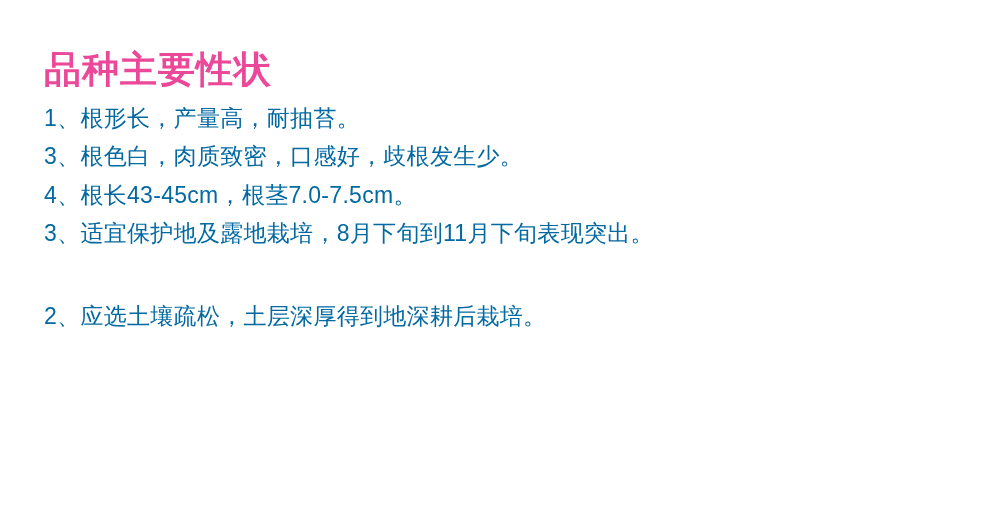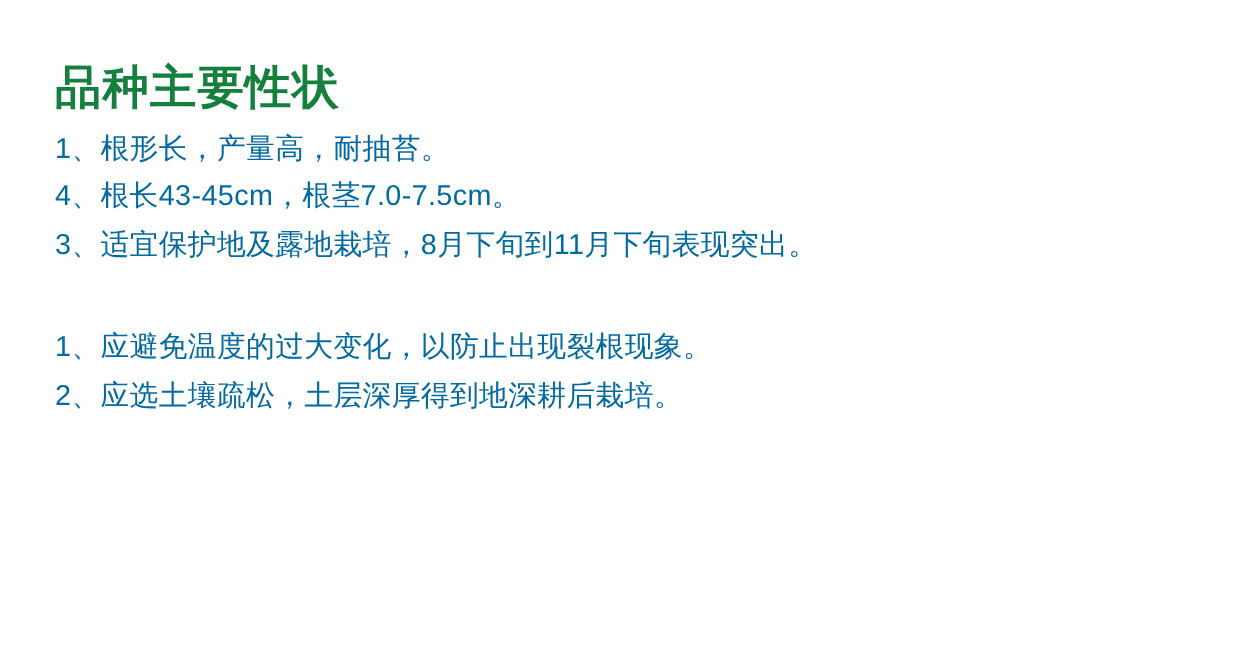--- a/index.html
+++ b/index.html
@@ -20,21 +20,21 @@
     box-sizing: border-box;
     padding: 48px 0 0 44px;
   }
   .section {
     margin: 0;
   }
   .section + .section {
     margin-top: 44px;
   }
   .section-heading {
-    color: #15803d;
+    color: #ec4899;
     font-family: "DejaVu Serif", "Liberation Serif", serif;
     font-weight: bold;
     font-size: 37px;
     line-height: 1.15;
     letter-spacing: 1px;
     margin: 0 0 8px 0;
     white-space: nowrap;
   }
   .item-list {
     list-style: none;
@@ -51,25 +51,25 @@
 </style>
 </head>
 <body>
 
 <div class="page">
 
   <div class="section">
     <h2 class="section-heading">品种主要性状</h2>
     <ul class="item-list">
       <li class="item">1、根形长，产量高，耐抽苔。</li>
+      <li class="item">3、根色白，肉质致密，口感好，歧根发生少。</li>
       <li class="item">4、根长43-45cm，根茎7.0-7.5cm。</li>
       <li class="item">3、适宜保护地及露地栽培，8月下旬到11月下旬表现突出。</li>
     </ul>
   </div>
 
   <div class="section">
     <ul class="item-list">
-      <li class="item">1、应避免温度的过大变化，以防止出现裂根现象。</li>
       <li class="item">2、应选土壤疏松，土层深厚得到地深耕后栽培。</li>
     </ul>
   </div>
 
 </div>
 
 </body></html>

